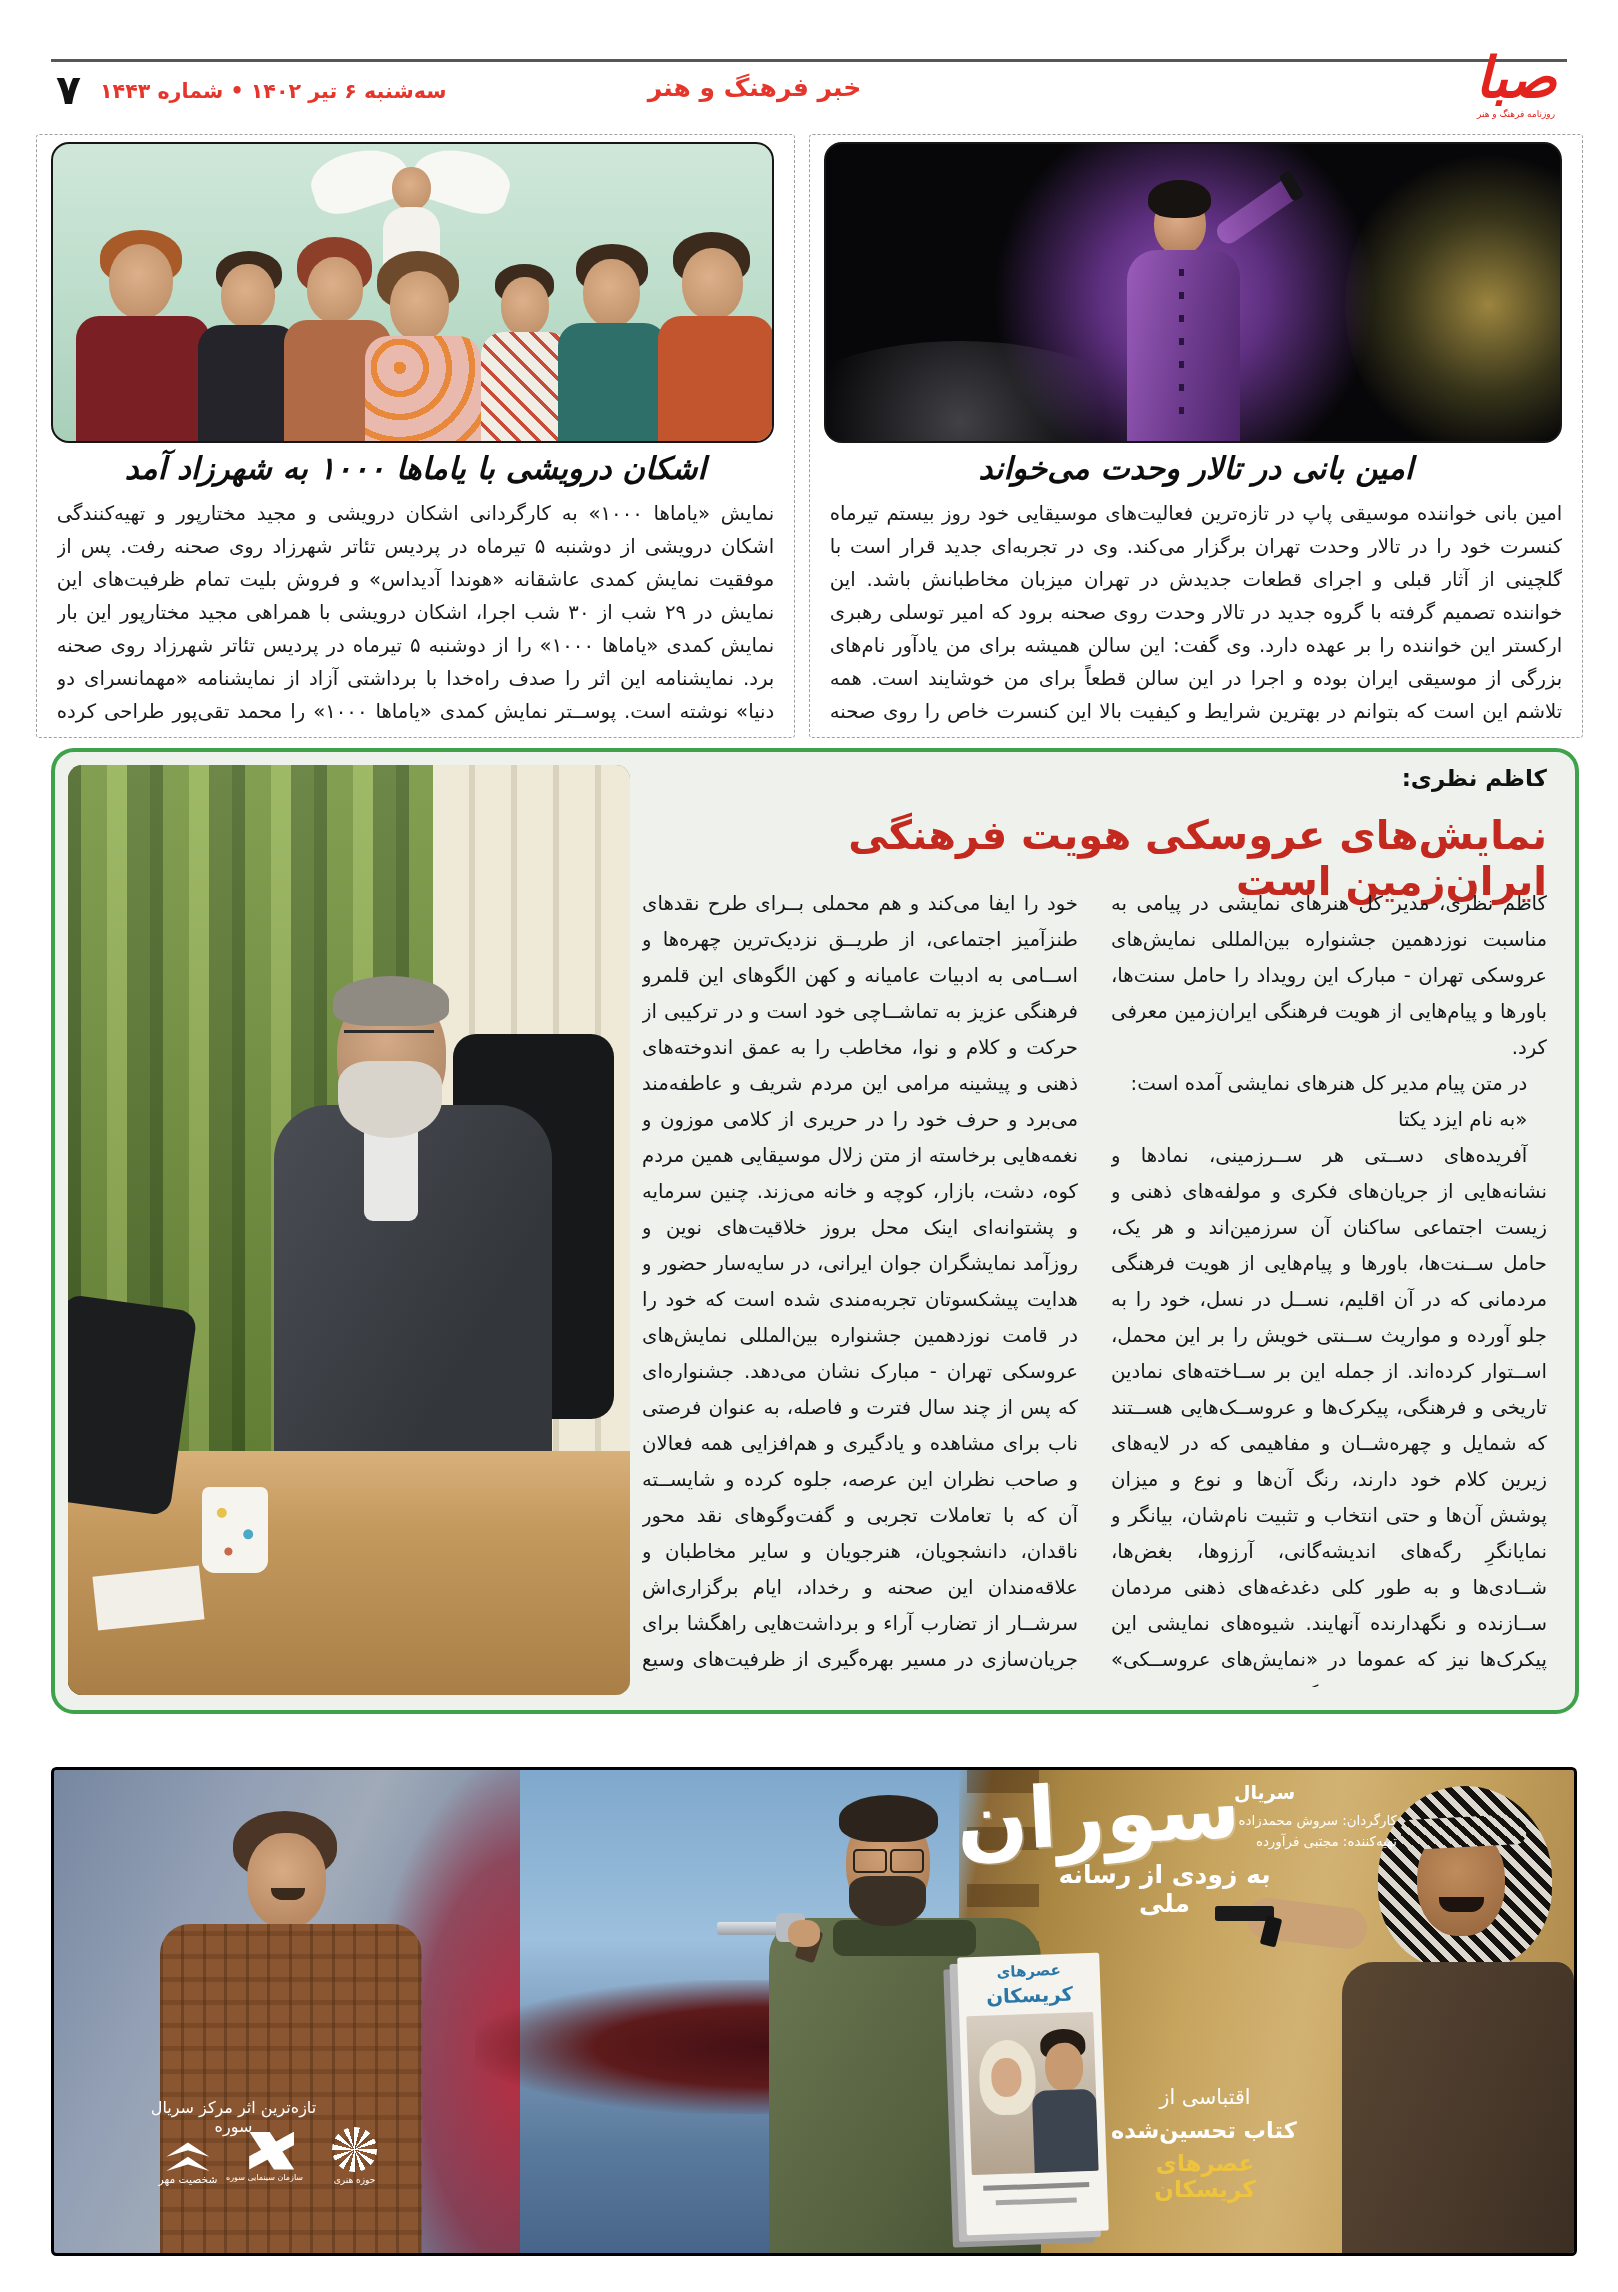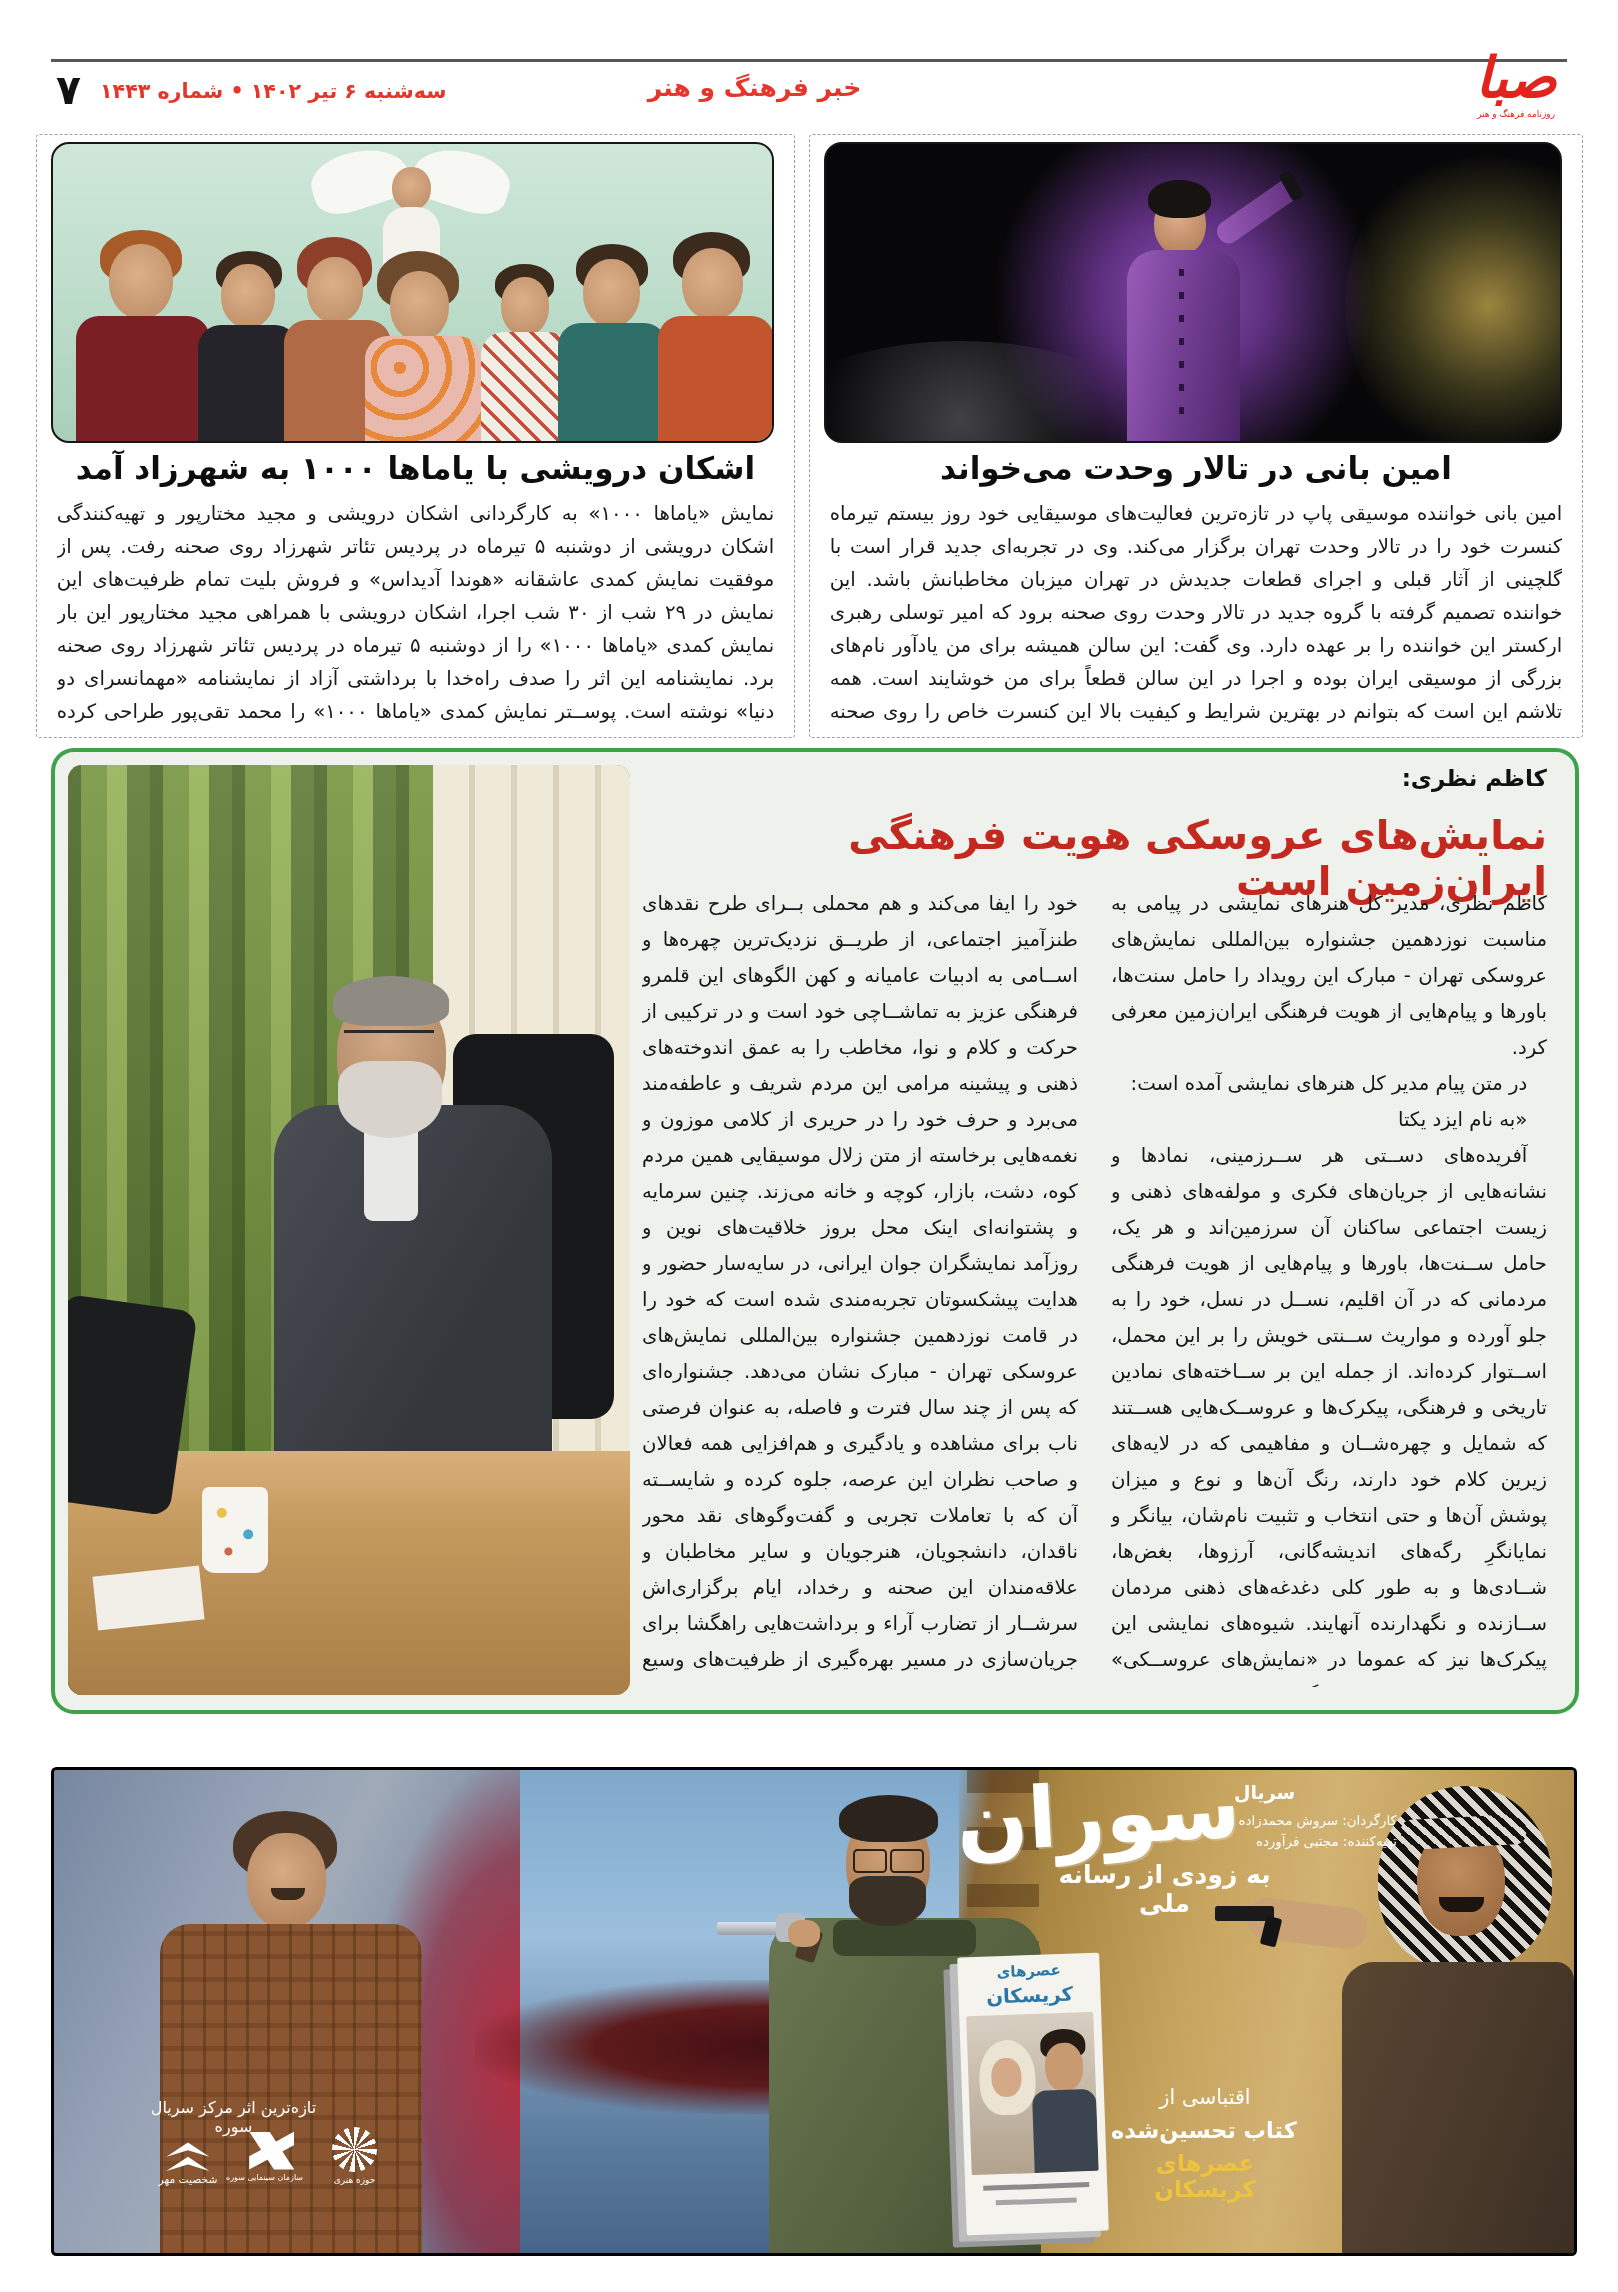--- a/index.html
+++ b/index.html
@@ -15,21 +15,21 @@
   .logo{left:1458px;top:50px;width:116px;text-align:center;font-size:56px;font-weight:bold;color:#e3231d;
         font-style:italic;line-height:56px;}
   .logo-tagline{left:1458px;top:109px;width:116px;text-align:center;font-size:9px;color:#e3231d;}
   
   .article-box{position:absolute;border:1.8px dashed #9f9f9f;border-radius:3.6px;background:#fff;}
   .box-theater{left:36px;top:134px;width:757px;height:602px;}
   .box-concert{left:809px;top:134px;width:772px;height:602px;}
   .photo{position:absolute;border:2.7px solid #161616;border-radius:18px;overflow:hidden;}
   .photo-theater{left:14.3px;top:7.2px;width:719px;height:297px;background:linear-gradient(180deg,#cfe7d9 0%,#bcdcca 55%,#a9cfb9 100%);}
   .photo-concert{left:14.3px;top:7.2px;width:734px;height:297px;background:#070709;}
-  .article-headline{position:absolute;top:315px;left:0;right:0;text-align:center;font-size:31px;font-weight:bold;color:#0e0e0e;}
+  .article-headline{position:absolute;top:315px;left:0;right:0;text-align:center;font-size:31px;font-weight:bold;color:#0e0e0e;font-style:italic;}
   .article-body{position:absolute;top:362px;right:19.7px;left:19.7px;bottom:10.7px;font-size:19.7px;line-height:33px;
                 text-align:justify;color:#1b1b1b;overflow:hidden;}
   
   .wing{position:absolute;width:97px;height:57px;background:#f7f7f3;border-radius:70% 100% 20% 60%;}
   .fig-head{position:absolute;background:radial-gradient(circle at 45% 40%,#dcb08a,#c2946d 75%);border-radius:48%;}
   .fig-hair{position:absolute;background:#3c2b1d;border-radius:50% 50% 40% 40%;}
   .fig-torso{position:absolute;border-radius:23px 23px 0 0;}
   
   .glow{position:absolute;border-radius:50%;}
   

